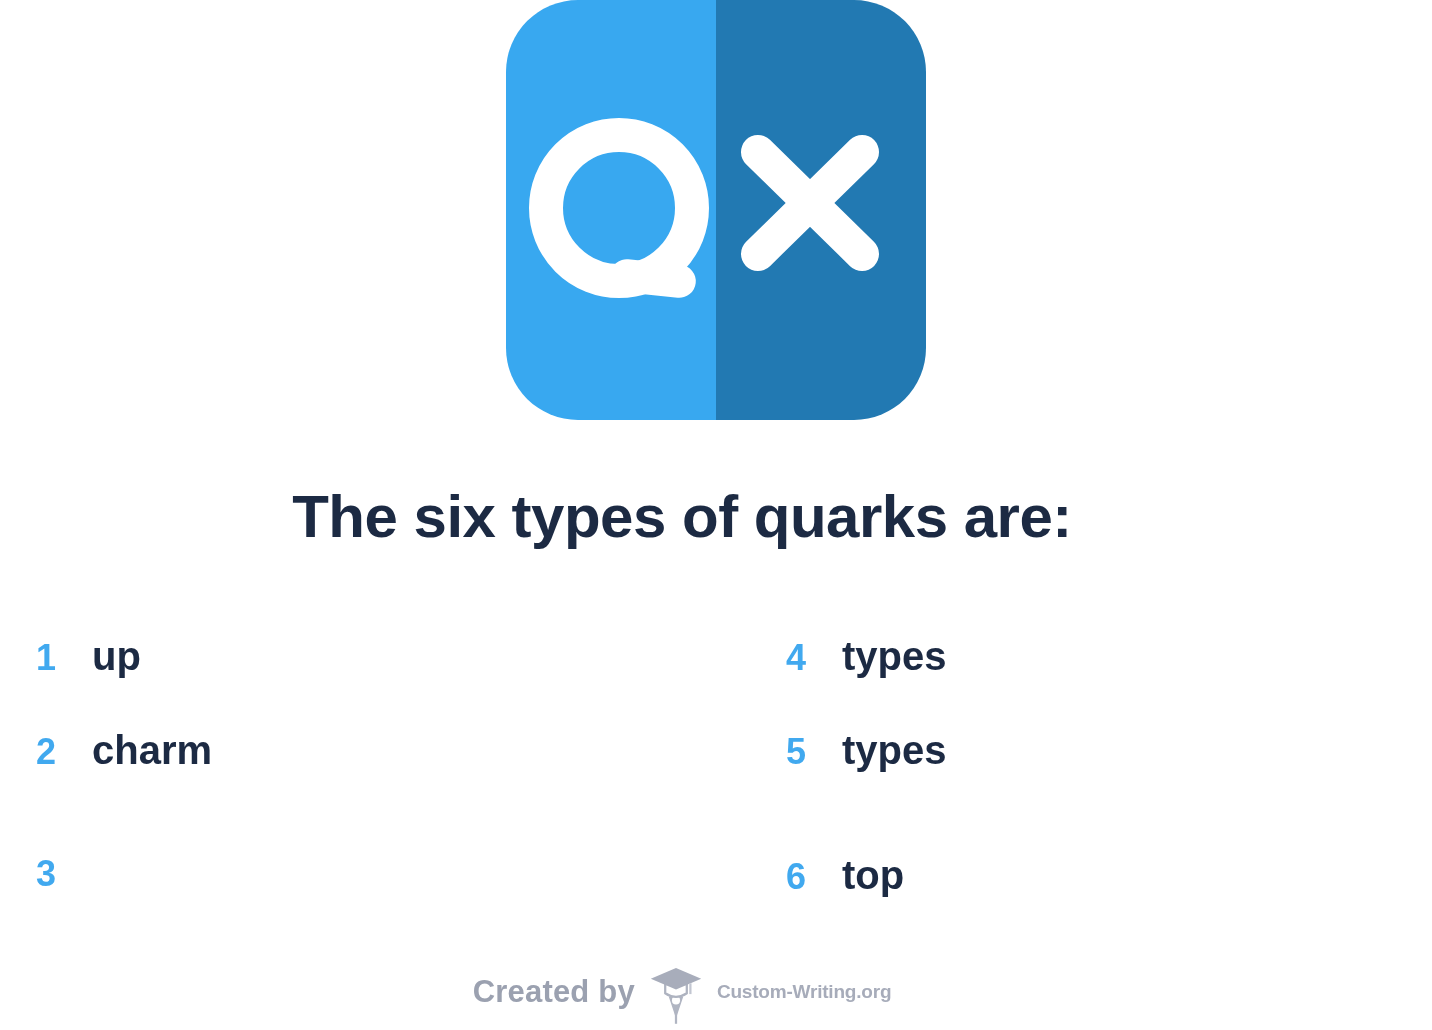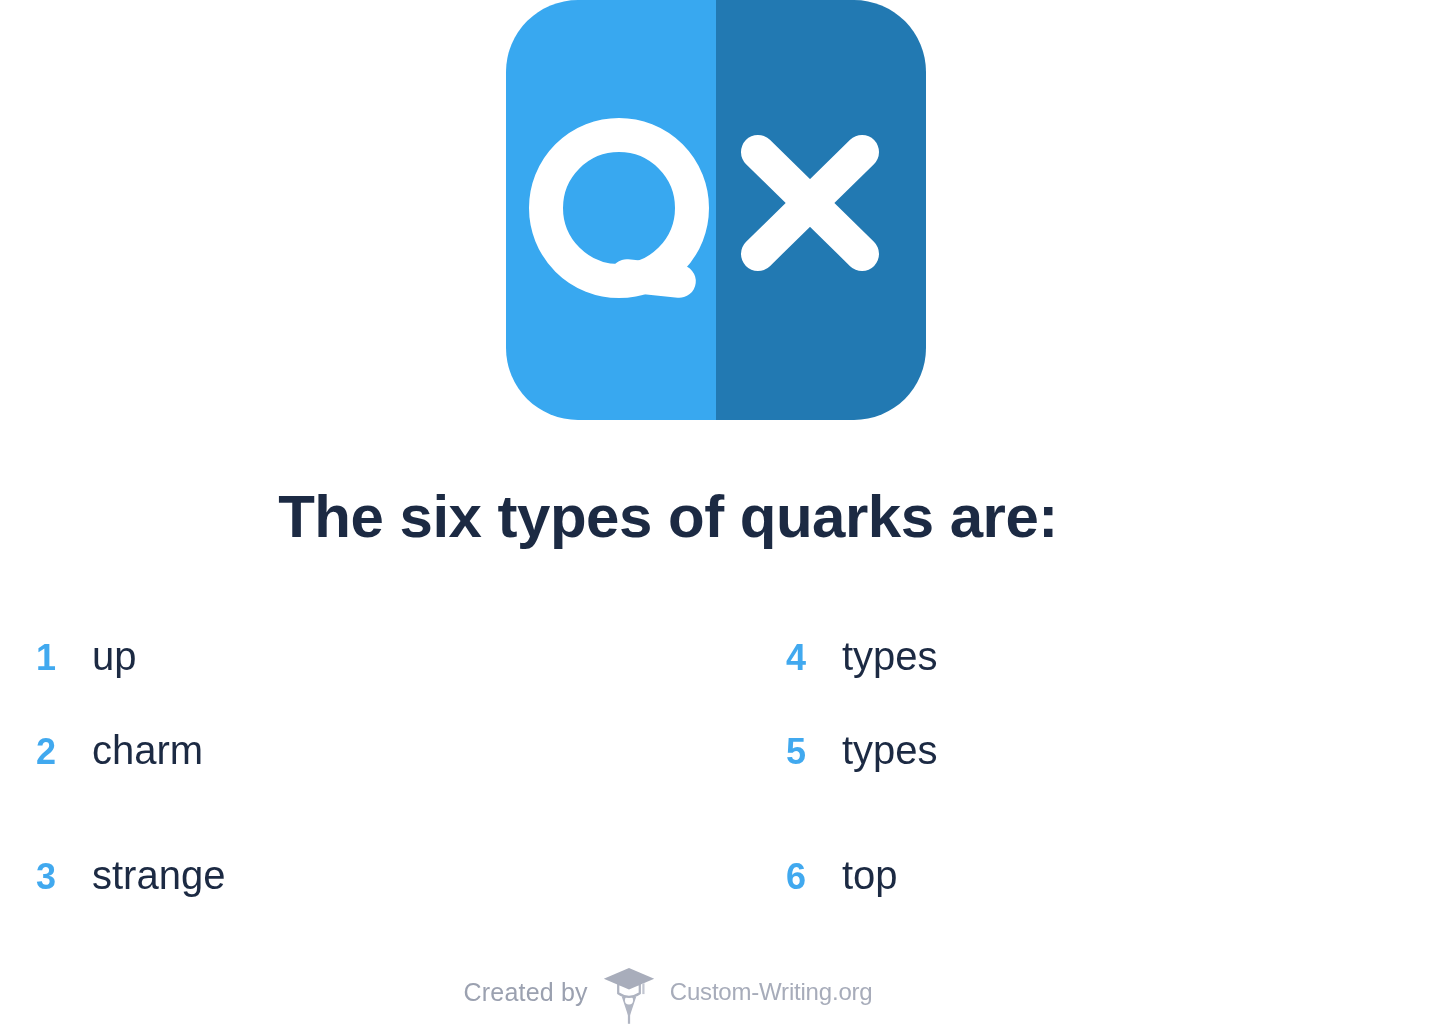--- a/index.html
+++ b/index.html
@@ -14,20 +14,21 @@
     font-family: "Liberation Sans", sans-serif;
     overflow: hidden;
     position: relative;
   }
 
   .page {
     position: relative;
     width: 1336px;
     height: 1030px;
     background: #ffffff;
+    padding-left: 28px;
   }
 
   
   .logo-wrap {
     position: absolute;
     left: 506px;
     top: 0px;
     width: 420px;
     height: 420px;
   }
@@ -93,50 +94,50 @@
 
   .item-number {
     font-size: 36px;
     font-weight: bold;
     color: #41a9ef;
     width: 56px;
     flex: 0 0 56px;
   }
   .item-label {
     font-size: 40px;
-    font-weight: normal;
+    font-weight: bold;
     color: #1c2a43;
   }
 
   
   .footer {
     position: absolute;
     left: 0;
     right: 0;
     bottom: 12px;
     display: flex;
     align-items: center;
     justify-content: center;
     gap: 14px;
   }
   .footer-created-by {
-    font-size: 25px;
-    font-weight: normal;
+    font-size: 31px;
+    font-weight: bold;
     color: #9ba1b0;
     letter-spacing: 0.2px;
   }
   .footer-logo-icon {
     display: block;
     width: 54px;
     height: 58px;
     margin-bottom: -6px;
   }
   .footer-brand {
-    font-size: 24px;
-    font-weight: normal;
+    font-size: 19px;
+    font-weight: bold;
     color: #a7acba;
     letter-spacing: -0.2px;
   }
 </style>
 </head>
 <body>
 
 <div class="page">
 
   <div class="logo-wrap">
@@ -166,21 +167,20 @@
       <div class="item row-0">
         <span class="item-number">1</span>
         <span class="item-label">up</span>
       </div>
       <div class="item row-1">
         <span class="item-number">2</span>
         <span class="item-label">charm</span>
       </div>
       <div class="item row-2">
         <span class="item-number">3</span>
-        <span class="item-label">strange</span>
       </div>
     </div>
 
     <div class="column right">
       <div class="item row-0">
         <span class="item-number">4</span>
         <span class="item-label">types</span>
       </div>
       <div class="item row-1">
         <span class="item-number">5</span>

